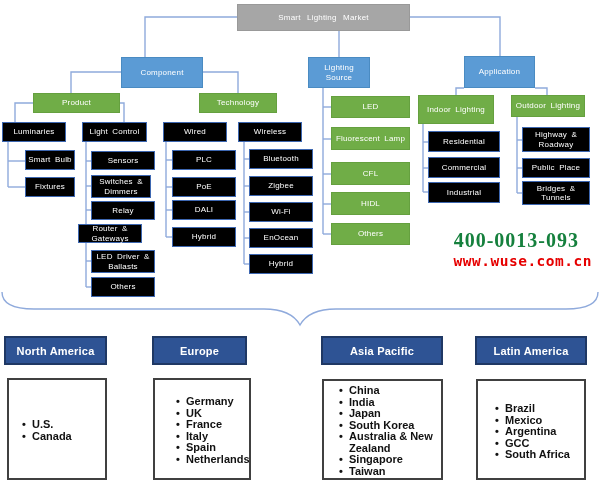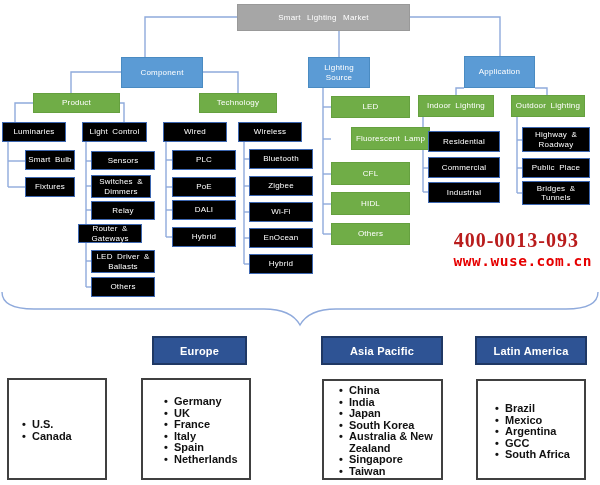--- a/index.html
+++ b/index.html
@@ -131,51 +131,52 @@
   <div class="node blue2" style="left:172px;top:200px;width:64px;height:20px">DALI</div>
   <div class="node blue2" style="left:172px;top:227px;width:64px;height:20px">Hybrid</div>
 
   <div class="node blue2" style="left:249px;top:149px;width:64px;height:20px">Bluetooth</div>
   <div class="node blue2" style="left:249px;top:176px;width:64px;height:20px">Zigbee</div>
   <div class="node blue2" style="left:249px;top:202px;width:64px;height:20px">Wi-Fi</div>
   <div class="node blue2" style="left:249px;top:228px;width:64px;height:20px">EnOcean</div>
   <div class="node blue2" style="left:249px;top:254px;width:64px;height:20px">Hybrid</div>
 
   <div class="node green" style="left:331px;top:96px;width:79px;height:22px">LED</div>
-  <div class="node green" style="left:351px;top:127px;width:79px;height:23px">Fluorescent Lamp</div>
+  <div class="node green" style="left:331px;top:127px;width:79px;height:23px">Fluorescent Lamp</div>
   <div class="node green" style="left:331px;top:162px;width:79px;height:23px">CFL</div>
   <div class="node green" style="left:331px;top:192px;width:79px;height:23px">HIDL</div>
   <div class="node green" style="left:331px;top:223px;width:79px;height:22px">Others</div>
 
-  <div class="node green" style="left:418px;top:95px;width:76px;height:22px">Indoor Lighting</div>
+  <div class="node green" style="left:418px;top:95px;width:76px;height:29px">Indoor Lighting</div>
   <div class="node green" style="left:511px;top:95px;width:74px;height:22px">Outdoor Lighting</div>
 
   <div class="node blue2" style="left:428px;top:131px;width:72px;height:21px">Residential</div>
   <div class="node blue2" style="left:428px;top:157px;width:72px;height:21px">Commercial</div>
   <div class="node blue2" style="left:428px;top:182px;width:72px;height:21px">Industrial</div>
 
   <div class="node blue2" style="left:522px;top:127px;width:68px;height:25px">Highway &amp; Roadway</div>
   <div class="node blue2" style="left:522px;top:158px;width:68px;height:20px">Public Place</div>
   <div class="node blue2" style="left:522px;top:181px;width:68px;height:24px">Bridges &amp; Tunnels</div>
 
-  <div class="phone" style="color:#b91c1c">400-0013-093</div>
+  <div class="phone" style="color:#15803d">400-0013-093</div>
   <div class="website" style="color:#e60000">www.wuse.com.cn</div>
 
+  <div class="region-header" style="left:4px;top:336px;width:103px;height:29px">North America</div>
   <div class="region-header" style="left:152px;top:336px;width:95px;height:29px">Europe</div>
   <div class="region-header" style="left:321px;top:336px;width:122px;height:29px">Asia Pacific</div>
   <div class="region-header" style="left:475px;top:336px;width:112px;height:29px">Latin America</div>
 
   <div class="region-box" style="left:7px;top:378px;width:100px;height:102px">
     <ul class="country-list" style="padding-top:39px">
       <li>U.S.</li>
       <li>Canada</li>
     </ul>
   </div>
 
-  <div class="region-box" style="left:141px;top:378px;width:110px;height:102px">
+  <div class="region-box" style="left:153px;top:378px;width:98px;height:102px">
     <ul class="country-list" style="padding-top:16px;padding-left:18px">
       <li>Germany</li>
       <li>UK</li>
       <li>France</li>
       <li>Italy</li>
       <li>Spain</li>
       <li>Netherlands</li>
     </ul>
   </div>
 

